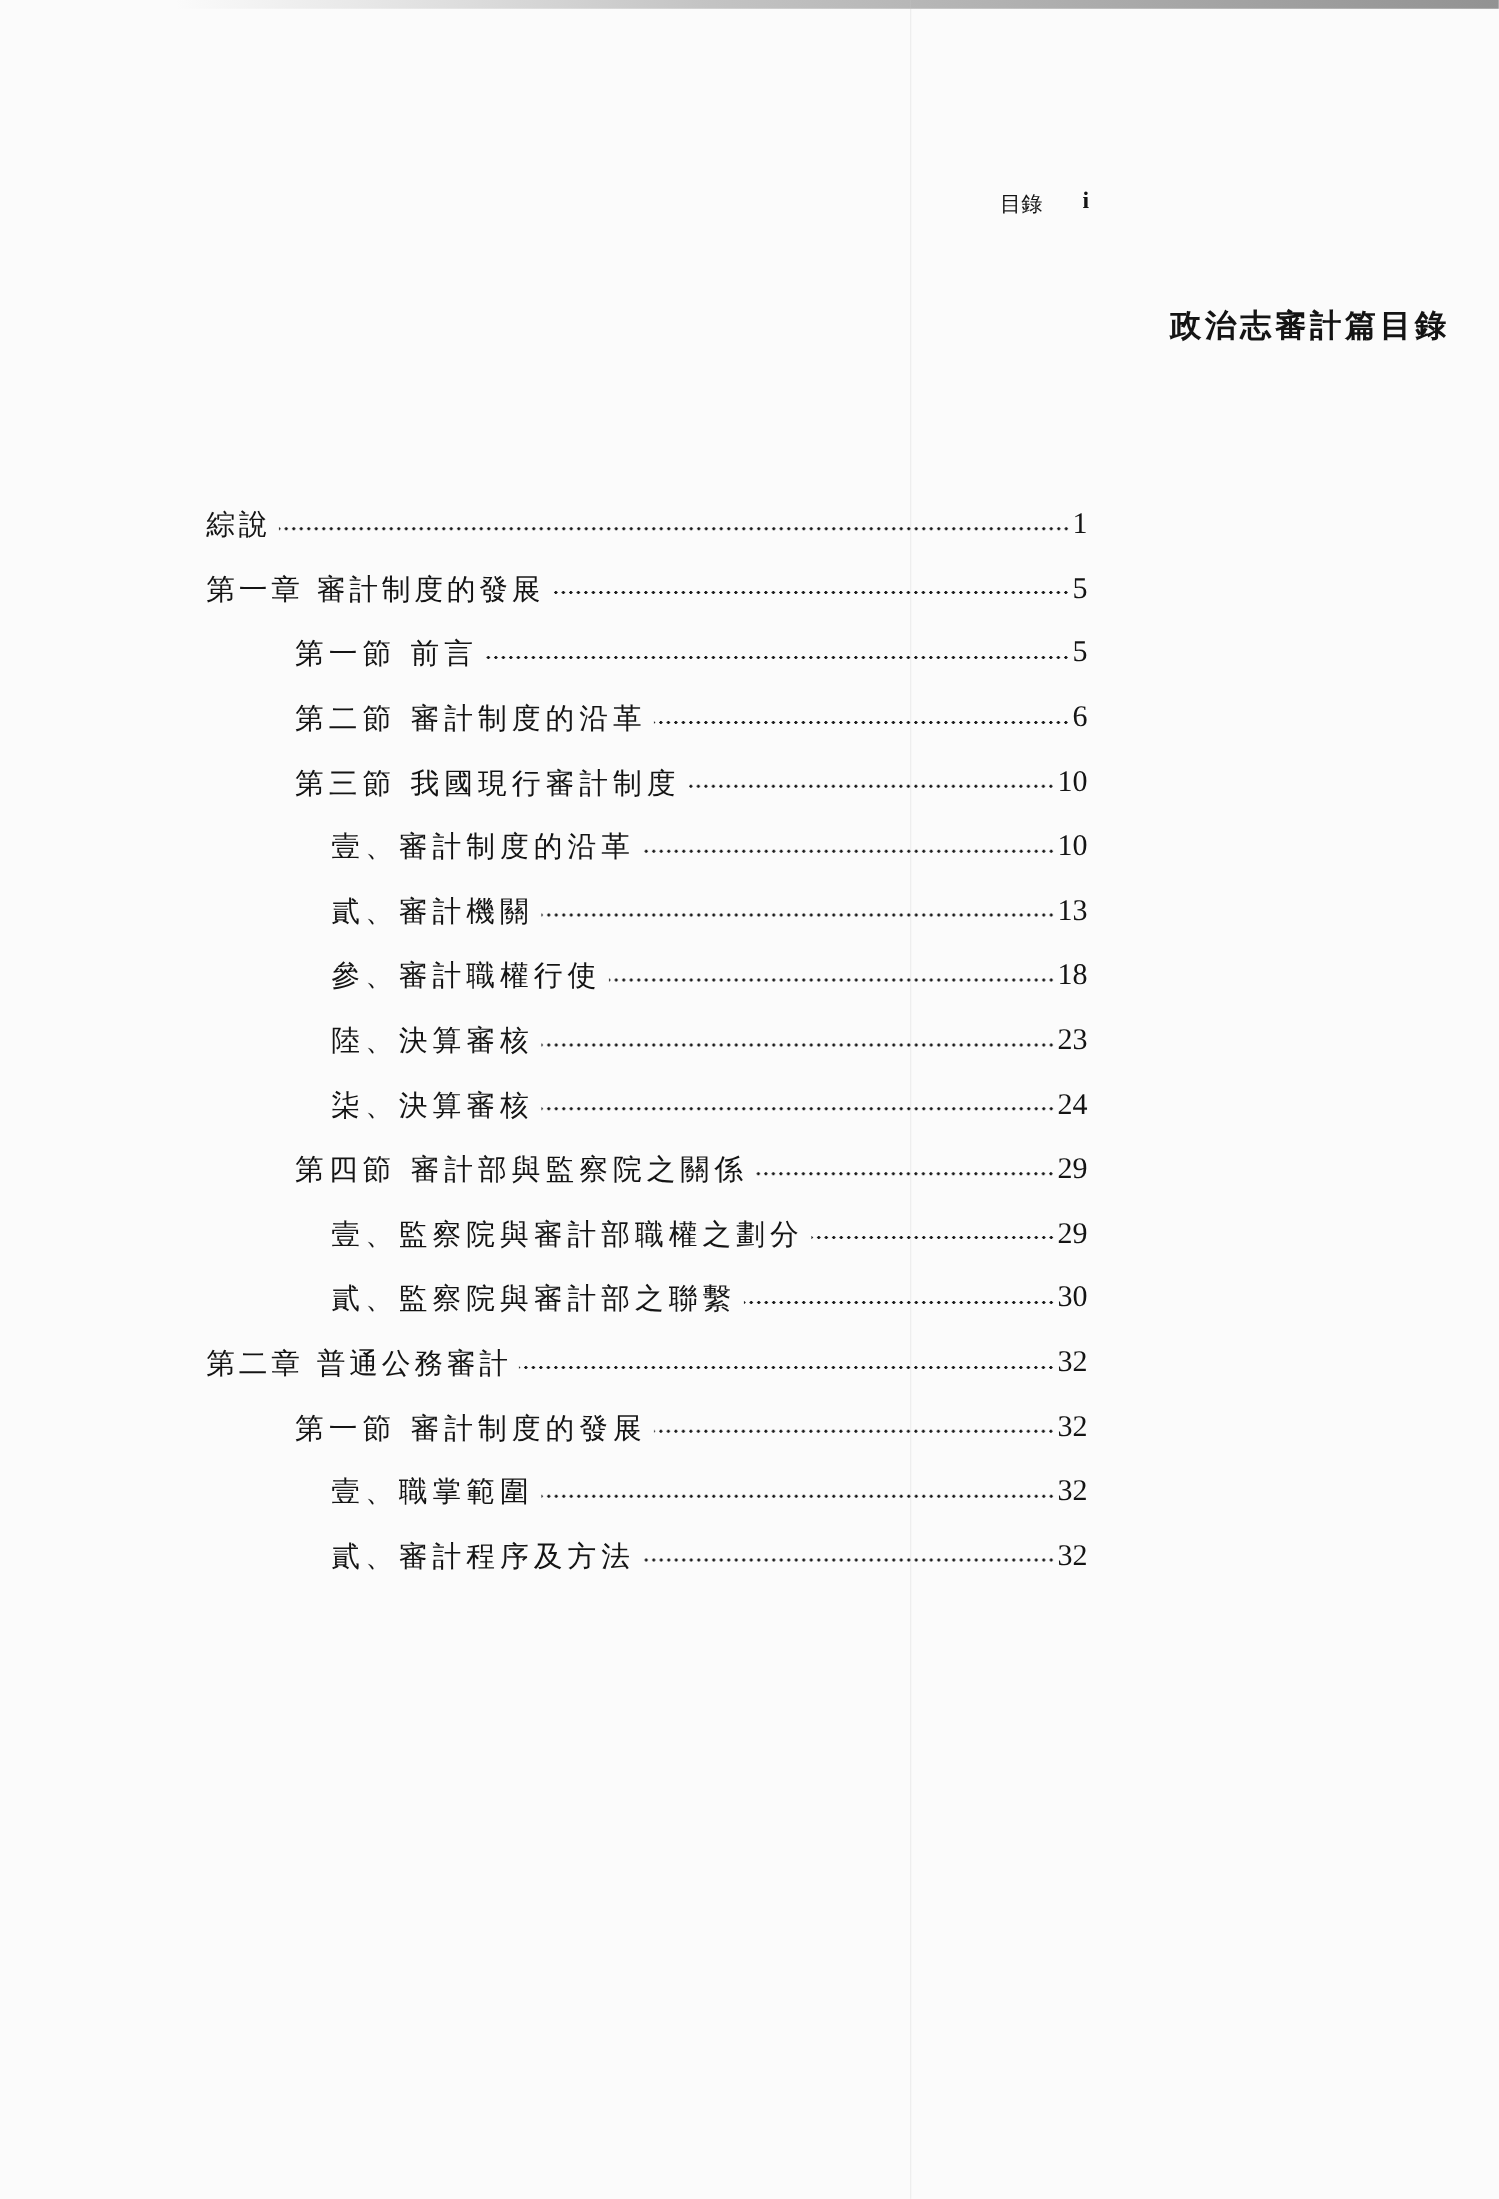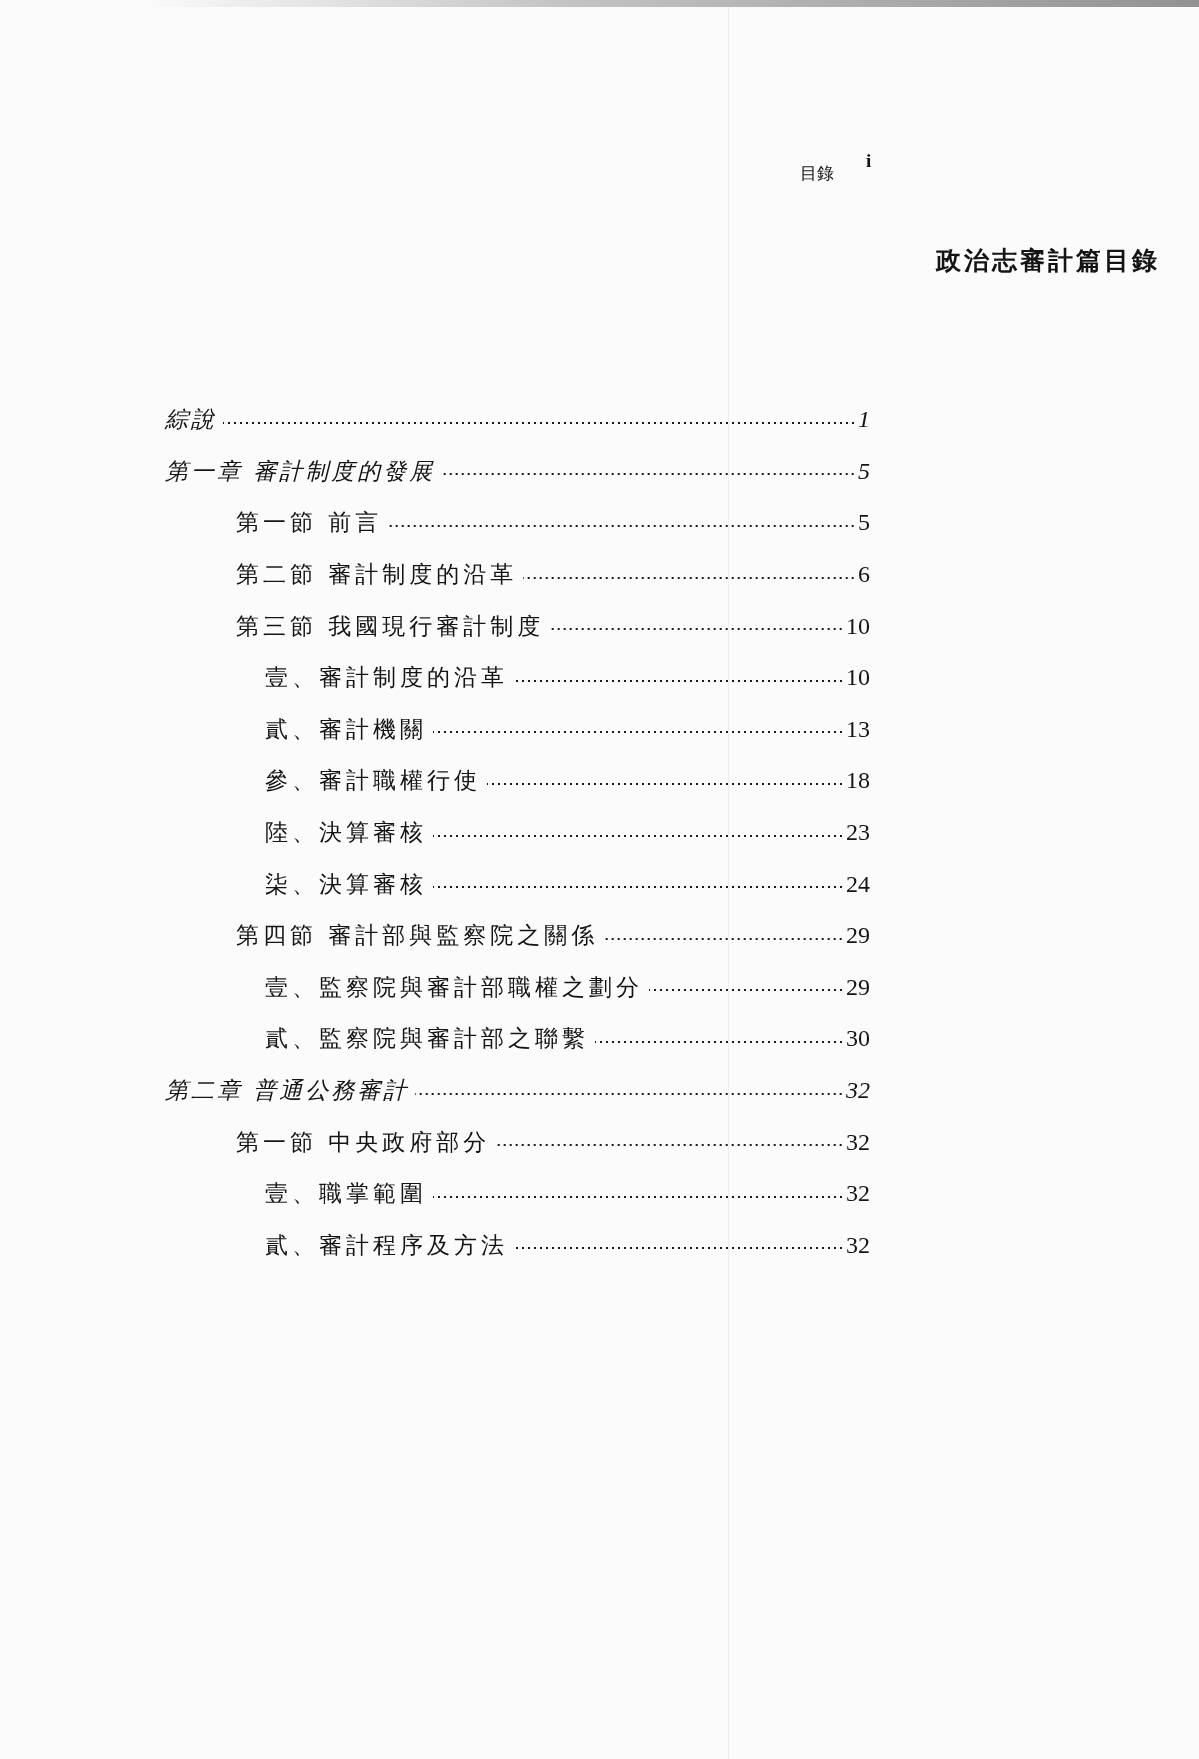--- a/index.html
+++ b/index.html
@@ -39,21 +39,20 @@
       height: 30px;
       font-size: 18px;
     }
     .running-head .section {
       position: absolute;
       left: 20px;
       top: 2px;
       font-family: "DejaVu Sans", sans-serif;
       font-size: 17px;
       letter-spacing: 0px;
-      margin-top: 10px;
     }
     .running-head .folio {
       position: absolute;
       left: 86px;
       top: 0px;
       font-family: "Liberation Serif", serif;
       font-size: 19px;
       font-weight: bold;
     }
     .toc-title {
@@ -112,21 +111,21 @@
     .toc-row .page {
       font-family: "Liberation Serif", serif;
       font-size: 24px;
       min-width: 10px;
       text-align: right;
       padding-left: 2px;
       background: #fbfbfb;
       position: relative;
       z-index: 1;
     }
-    .lvl-0 .entry { left: 165px; font-style: italic; }
+    .lvl-0 .entry { left: 165px; }
     .lvl-1 .entry { left: 208px; margin-left: 28px; }
     .lvl-2 .entry { left: 265px; }
     .lvl-0 .label { letter-spacing: 3px; }
   </style>
 </head>
 <body>
 
 <div class="scan-edge-top"></div>
 <div class="scan-fold"></div>
 
@@ -232,21 +231,21 @@
     </li>
   <li class="toc-row lvl-0">
       <div class="entry">
         <span class="label">第二章 普通公務審計</span>
         <span class="leader"></span>
         <span class="page">32</span>
       </div>
     </li>
   <li class="toc-row lvl-1">
       <div class="entry">
-        <span class="label">第一節 中央政府部分</span>
+        <span class="label">第一節 審計制度的發展</span>
         <span class="leader"></span>
         <span class="page">32</span>
       </div>
     </li>
   <li class="toc-row lvl-2">
       <div class="entry">
         <span class="label">壹、職掌範圍</span>
         <span class="leader"></span>
         <span class="page">32</span>
       </div>

